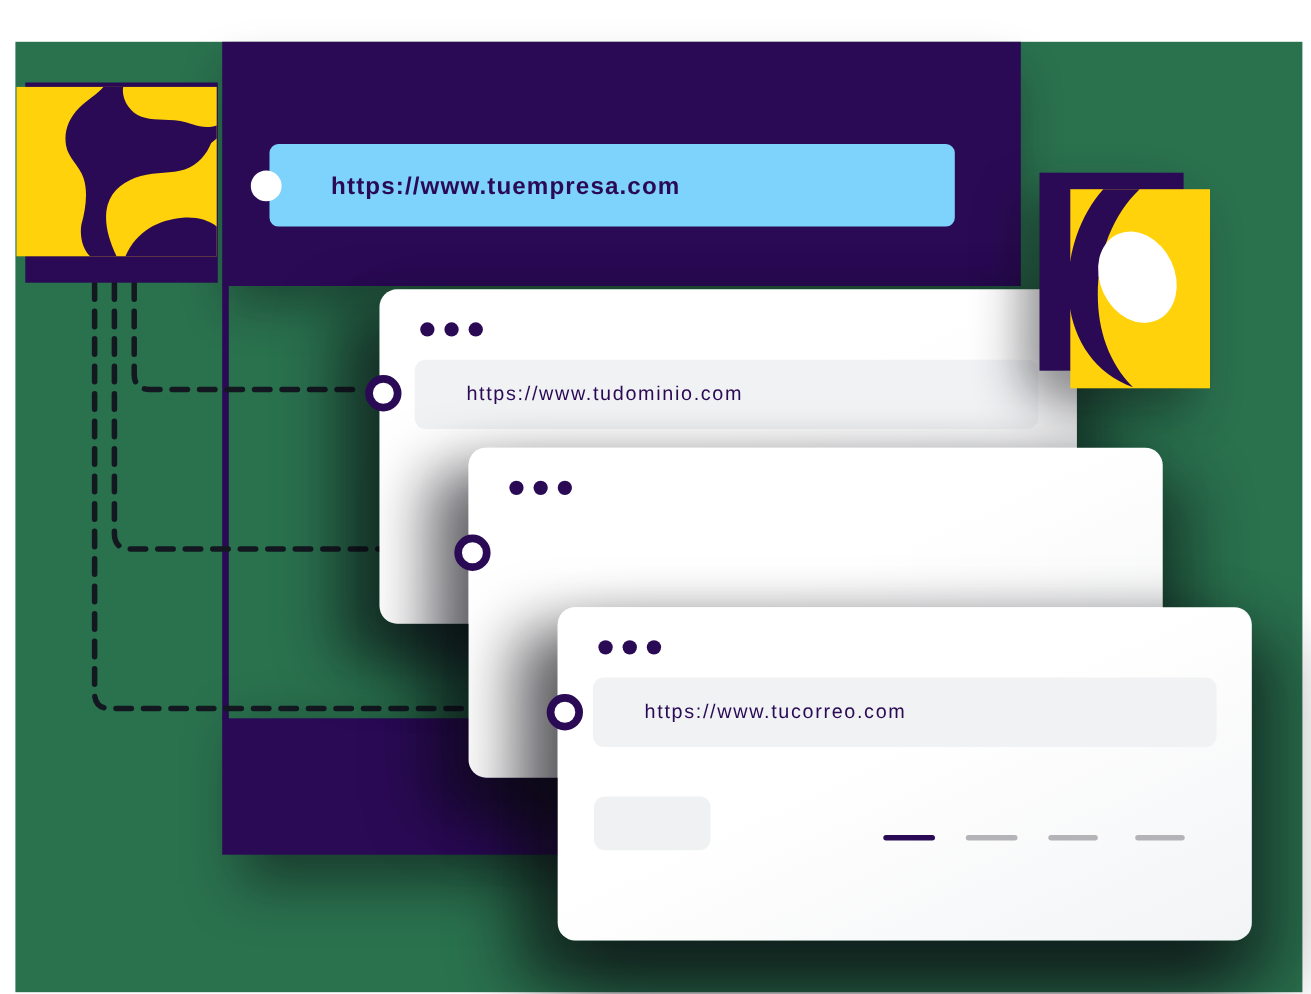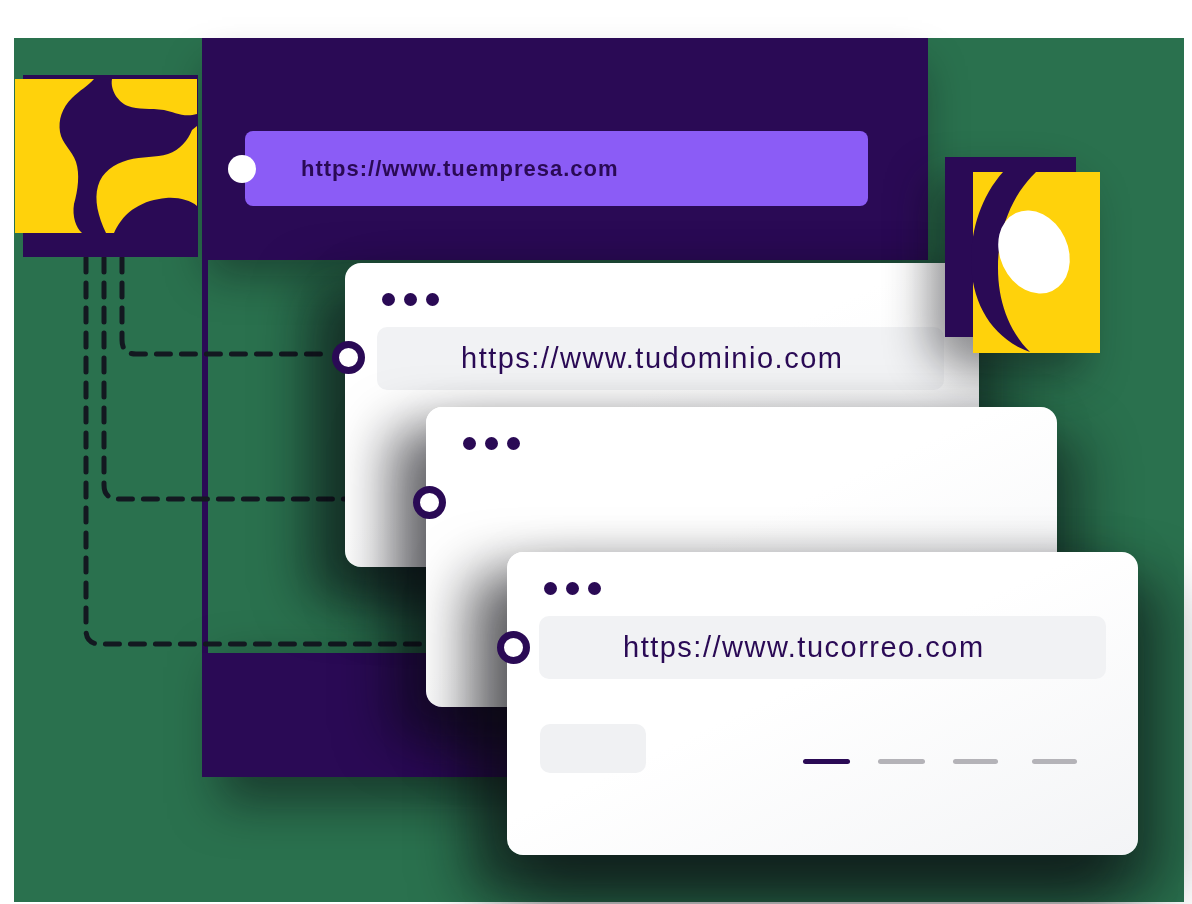--- a/index.html
+++ b/index.html
@@ -9,39 +9,39 @@
   }
   .abs{position:absolute;}
   
   .green-bg{left:14px;top:38px;width:1170px;height:864px;background:#2A714E;}
   .purple-top{left:202px;top:38px;width:726px;height:222px;background:#2A0A55;
     box-shadow:0 22px 40px -6px rgba(10,10,16,.40);}
   .purple-vline{left:202px;top:258px;width:6px;height:397px;background:#2A0A55;}
   .purple-bottom{left:202px;top:653px;width:508px;height:124px;background:#2A0A55;
     box-shadow:24px 20px 48px 6px rgba(10,10,16,.50);}
   
-  .hero-bar{left:245px;top:131px;width:623px;height:75px;background:#8b5cf6;border-radius:8px;
+  .hero-bar{left:245px;top:131px;width:623px;height:75px;background:#7dd3fc;border-radius:8px;
     display:flex;align-items:center;}
   .hero-url{padding-left:56px;color:#2A0A55;font-size:22px;font-weight:700;letter-spacing:1px;}
   .hero-node{left:228px;top:155px;width:28px;height:28px;border-radius:50%;background:#ffffff;}
   
   .connectors{left:0;top:0;width:1192px;height:904px;pointer-events:none;}
   
   .card{background:linear-gradient(155deg,#ffffff 45%,#f3f4f6 100%);border-radius:16px;}
   .card.c1{left:345px;top:263px;width:634px;height:304px;
     box-shadow:-30px 28px 52px 8px rgba(10,10,16,.55),18px 34px 56px 6px rgba(10,10,16,.42);}
   .card.c2{left:426px;top:407px;width:631px;height:300px;
     box-shadow:-30px 28px 52px 8px rgba(10,10,16,.55),20px 34px 56px 6px rgba(10,10,16,.45);}
   .card.c3{left:507px;top:552px;width:631px;height:303px;
     box-shadow:-30px 30px 54px 10px rgba(10,10,16,.58),22px 36px 58px 8px rgba(10,10,16,.48);}
   .dots{position:absolute;left:37px;top:30px;display:flex;gap:9px;}
   .dots i{width:13px;height:13px;border-radius:50%;background:#2A0A55;display:block;}
   .urlbar{position:absolute;left:32px;top:64px;width:567px;height:63px;background:#F1F2F4;
     border-radius:10px;display:flex;align-items:center;}
-  .urlbar span{padding-left:47px;color:#2A0A55;font-size:29px;font-weight:500;letter-spacing:1.5px;margin-left:37px;}
+  .urlbar span{padding-left:47px;color:#2A0A55;font-size:18px;font-weight:500;letter-spacing:1.5px;}
   
   .skel-block{position:absolute;left:33px;top:172px;width:106px;height:49px;background:#F0F1F3;border-radius:10px;}
   .skel-bars{position:absolute;left:0;top:207px;width:100%;height:6px;}
   .skel-bars i{position:absolute;height:5px;border-radius:3px;background:#B4B3B8;display:block;top:0;}
   .skel-bars i.b1{left:296px;width:47px;background:#2A0A55;}
   .skel-bars i.b2{left:371px;width:47px;}
   .skel-bars i.b3{left:446px;width:45px;}
   .skel-bars i.b4{left:525px;width:45px;}
   
   .ring{width:33px;height:33px;border:7px solid #2A0A55;background:#ffffff;border-radius:50%;box-sizing:border-box;}

